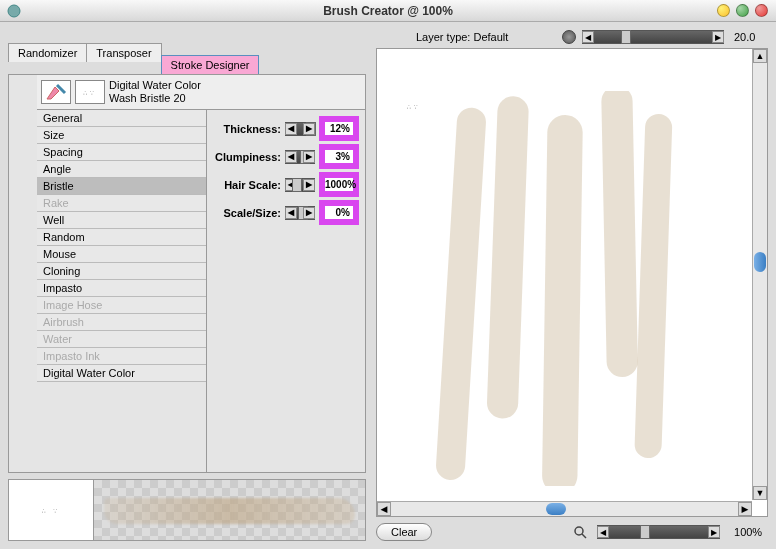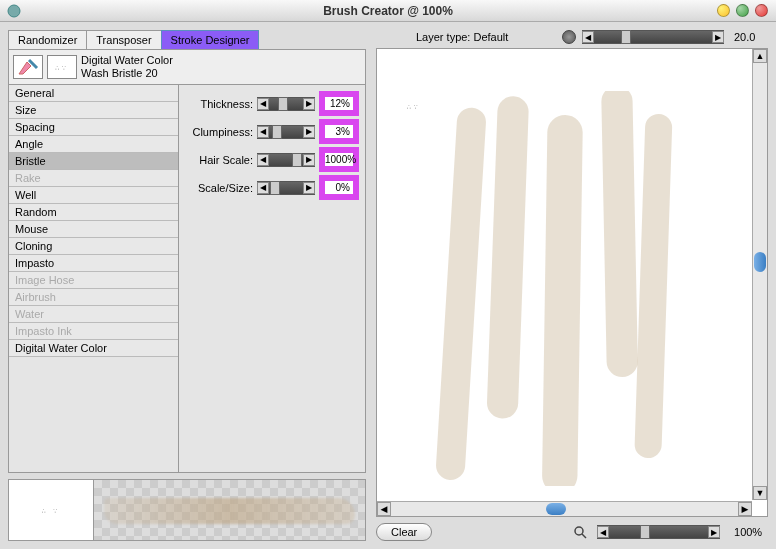--- a/index.html
+++ b/index.html
@@ -10,31 +10,31 @@
 .titlebar-title { position: absolute; left: 50%; transform: translateX(-50%); font-size: 12px; font-weight: bold; color: #333; }
 .titlebar-buttons { position: absolute; right: 8px; display: flex; gap: 6px; }
 .titlebar-btn { width: 13px; height: 13px; border-radius: 50%; border: 1px solid rgba(0,0,0,0.3); }
 .btn-min { background: radial-gradient(circle at 30% 30%, #fff176, #fbc02d); }
 .btn-max { background: radial-gradient(circle at 30% 30%, #a5d6a7, #43a047); }
 .btn-close { background: radial-gradient(circle at 30% 30%, #ef9a9a, #e53935); }
 .content { flex: 1; display: flex; padding: 8px; gap: 10px; background: #ddd; }
 .left-panel { width: 358px; display: flex; flex-direction: column; }
 .tabs { display: flex; font-size: 11px; align-items: center; }
 .tab { padding: 3px 9px; border: 1px solid #999; background: #eee; border-bottom: none; margin-right: -1px; cursor: pointer; }
-.tab.active { background: #8b5cf6; color: #000; border-color: #5a8fbf; }
-.tab-body { border: 1px solid #999; background: #e5e5e5; flex: 1; display: flex; flex-direction: column; }
+.tab.active { background: #f9a8d4; color: #000; border-color: #5a8fbf; margin-top: 25px; }
+.tab-body { border: 1px solid #999; background: #e5e5e5; flex: 1; display: flex; flex-direction: column; padding-left: 28px; }
 .brush-header { display: flex; align-items: center; padding: 4px; border-bottom: 1px solid #999; background: #eee; }
 .brush-thumb { width: 30px; height: 24px; background: #fff; border: 1px solid #888; margin-right: 4px; display: flex; align-items: center; justify-content: center; }
 .brush-name-box { font-size: 11px; line-height: 13px; }
 .params-area { flex: 1; display: flex; }
 .cat-list { width: 170px; border-right: 1px solid #999; background: #e5e5e5; }
 .cat-item { font-size: 11px; padding: 2px 6px; border-bottom: 1px solid #bbb; cursor: pointer; background: #e8e8e8; }
 .cat-item.selected { background: #bdbdbd; }
 .cat-item.disabled { color: #aaa; }
-.param-panel { flex: 1; padding: 6px; font-size: 11px; }
+.param-panel { flex: 1; padding: 6px; font-size: 11px; font-weight: bold; }
 .param-row { display: flex; align-items: center; margin-bottom: 3px; }
 .param-label { width: 68px; text-align: right; margin-right: 4px; }
 .param-slider { flex: 1; height: 14px; background: linear-gradient(#666,#444); border: 1px solid #555; position: relative; margin-right: 4px; }
 .param-slider .arrow-l, .param-slider .arrow-r { position: absolute; top: 0; width: 12px; height: 100%; background: #ddd; border: 1px solid #888; font-size: 8px; display:flex; align-items:center; justify-content:center; }
 .param-slider .arrow-l { left: -1px; }
 .param-slider .arrow-r { right: -1px; }
 .param-slider .thumb { position: absolute; top: -1px; width: 10px; height: 14px; background: #ccc; border: 1px solid #666; }
 .param-value { width: 40px; height: 25px; font-size: 10px; text-align: right; padding-right: 3px; background: #fff; border: 6px solid #d946ef; line-height: 13px; }
 .preview-strip { height: 62px; display: flex; border: 1px solid #999; margin-top: 6px; }
 .preview-dab { width: 85px; background: #fff; border-right: 1px solid #999; display:flex; align-items:center; justify-content:center; }

